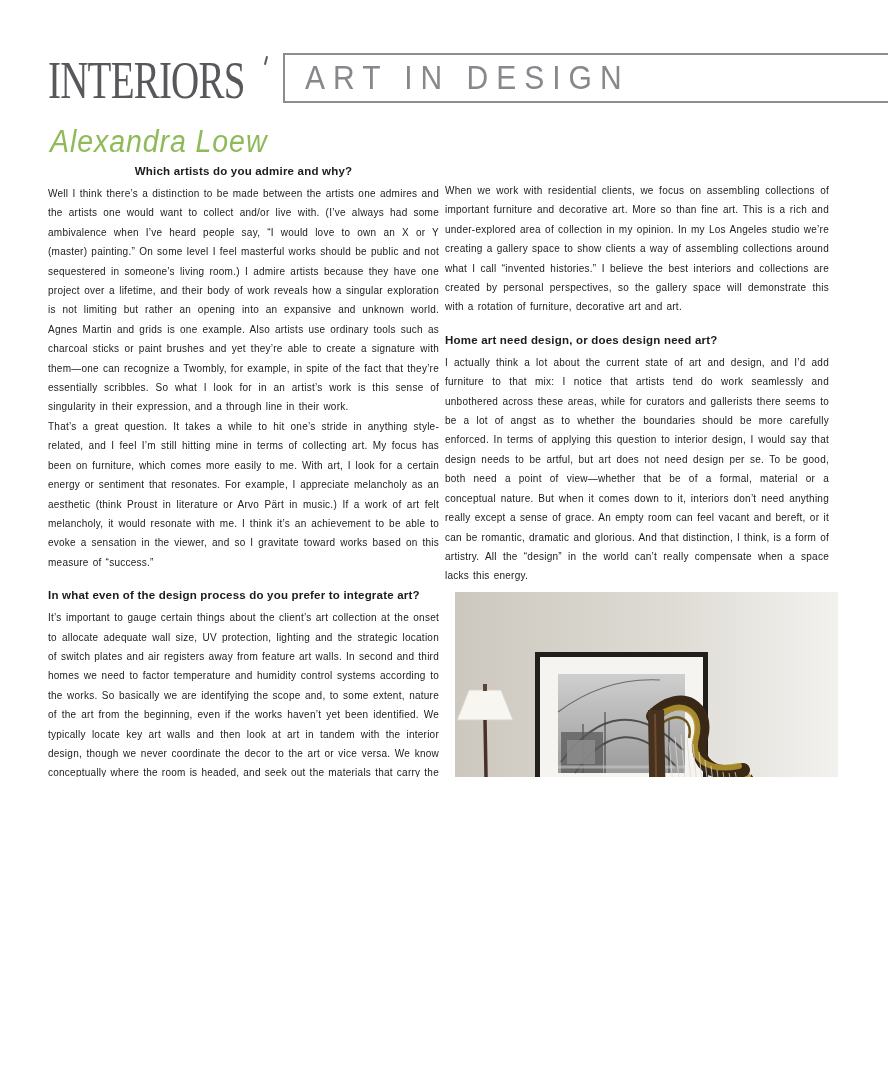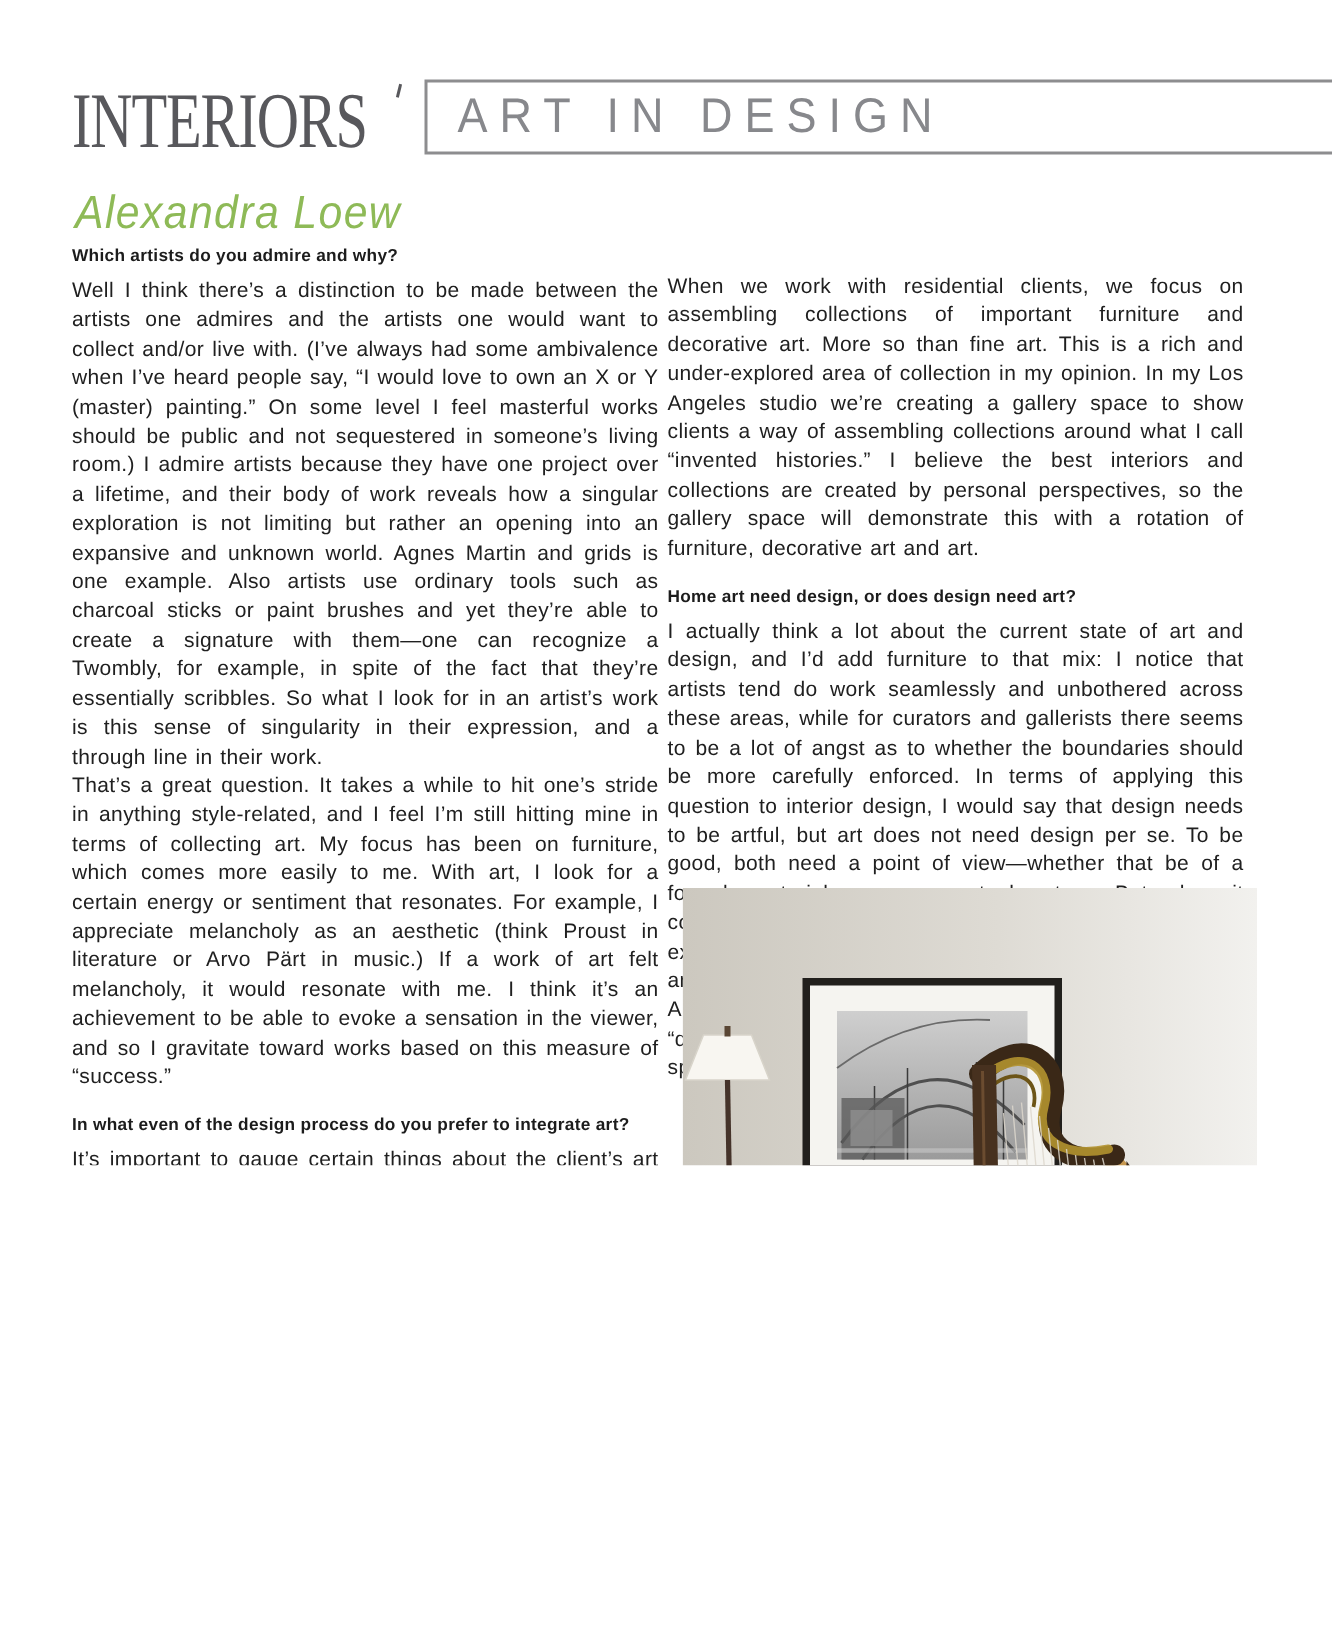--- a/index.html
+++ b/index.html
@@ -34,23 +34,23 @@
     letter-spacing:1px; transform:scaleX(0.92); transform-origin:left top; white-space:nowrap;
   }
   
   .col { position:absolute; text-align:justify; }
   .col-left  { left:48px;  top:165px; width:391px; }
   .col-right { left:445px; top:181px; width:384px; }
   .q {
     font-size:11.5px; font-weight:bold; letter-spacing:0.2px;
     margin:17px 0 7px 0; text-align:left;
   }
-  .qa:first-child .q { margin-top:0; }
+  .qa:first-child .q { margin-top:0;text-align:center; }
   .a {
-    font-size:14px; line-height:19.4px; letter-spacing:0.25px; word-spacing:1px;
+    font-size:10px; line-height:19.4px; letter-spacing:0.25px; word-spacing:1px;
     color:#202020;
   }
   
   .photo {
     position:absolute; left:455px; top:592px; width:383px; height:494px; overflow:hidden;
   }
   .photo svg { display:block; }
   .credit {
     position:absolute; left:843px; top:982px; height:86px; width:14px;
     writing-mode:vertical-rl; transform:rotate(180deg);

